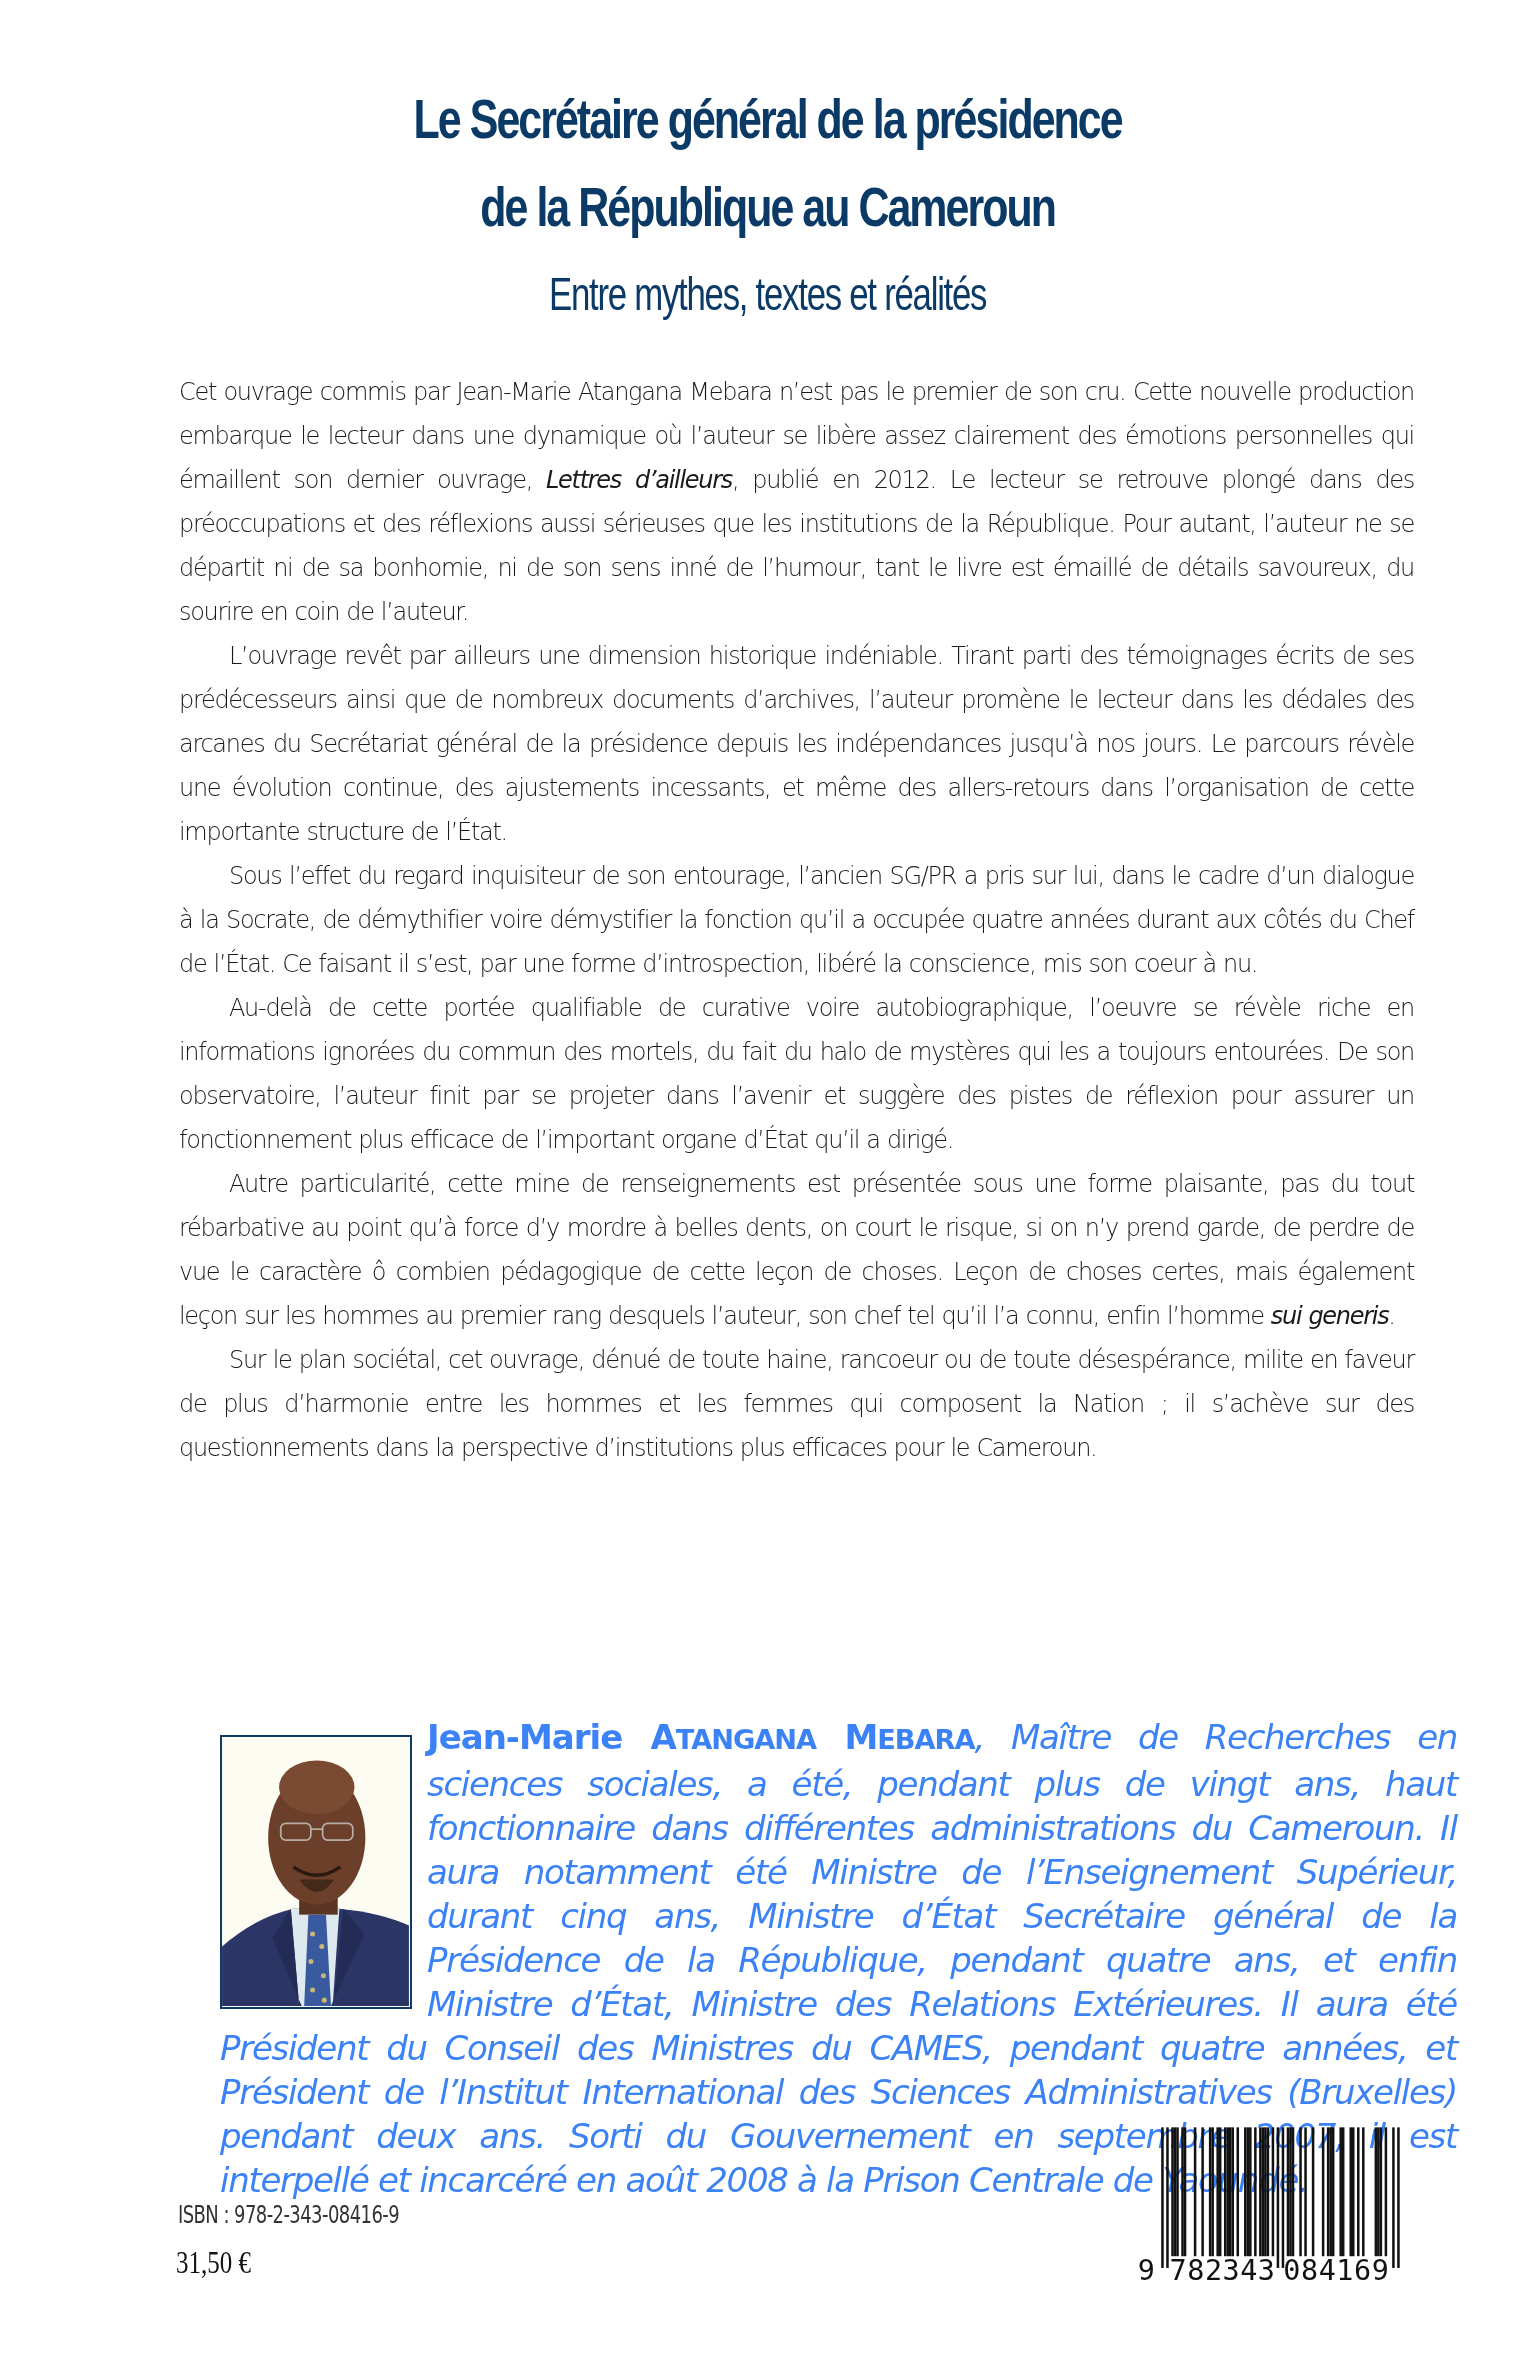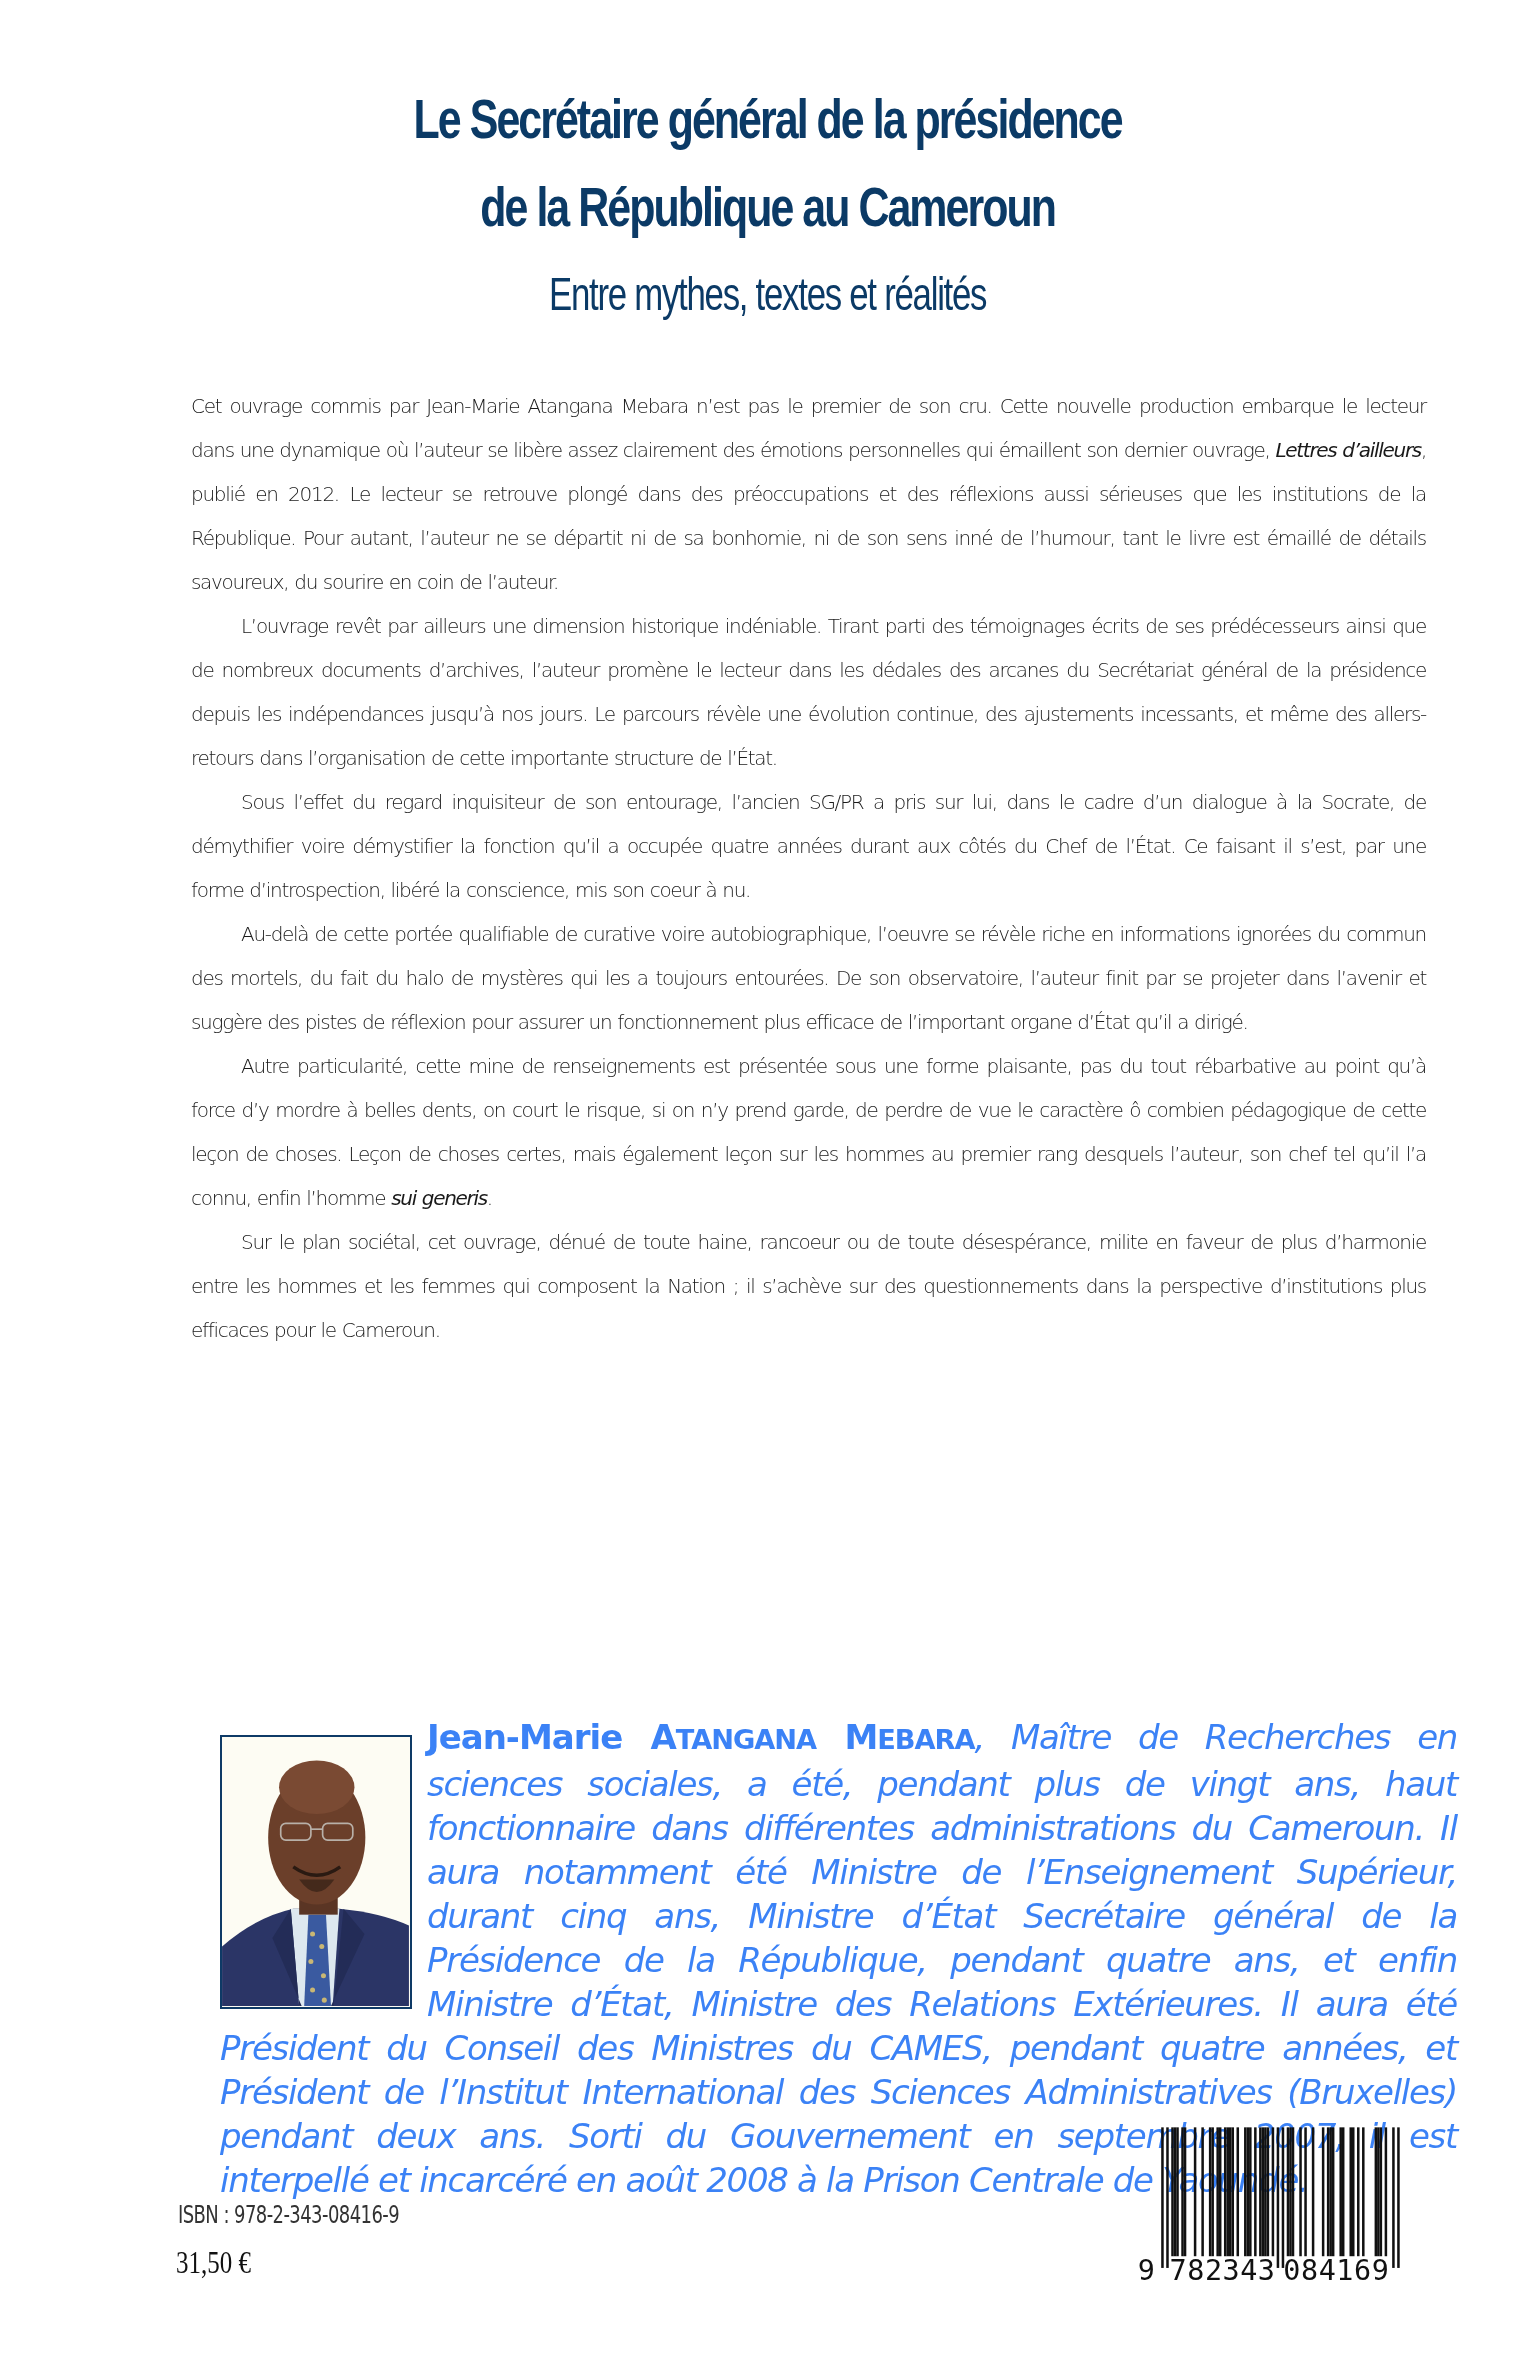--- a/index.html
+++ b/index.html
@@ -17,24 +17,24 @@
   .title.l2 { top: 180px; }
   .subtitle {
     position: absolute; left: 0; width: 1535px; top: 270px; text-align: center;
     font-family: "Liberation Sans", sans-serif; font-weight: normal;
     color: #0b3a66; font-size: 47px; letter-spacing: -1.7px;
     transform: scaleX(0.74); transform-origin: 768px 0;
     margin: 0; line-height: 1;
   }
 
   .body-text {
-    position: absolute; left: 179px; top: 384px; width: 1235px;
+    position: absolute; left: 179px; top: 370px; width: 1235px;
     font-family: "DejaVu Sans", sans-serif; font-weight: 300;
-    font-size: 20px; line-height: 44px; color: #1a1a1a;
-    text-align: justify; letter-spacing: -1.3px; word-spacing: 0.8px; margin-left: 12px;
+    font-size: 24px; line-height: 44px; color: #1a1a1a;
+    text-align: justify; letter-spacing: -1.3px; word-spacing: 0.8px;
   }
   .body-text p { margin: 0; text-indent: 0; }
   .body-text p + p { text-indent: 50px; }
   .body-text em { font-style: oblique; }
 
   .bio {
     position: absolute; left: 177px; top: 1715px; width: 1237px;
     font-family: "DejaVu Sans", sans-serif; font-style: oblique; font-weight: 300;
     font-size: 34px; line-height: 44px; color: #3b82f6;
     text-align: justify; letter-spacing: -1.3px; padding-left: 43px;

